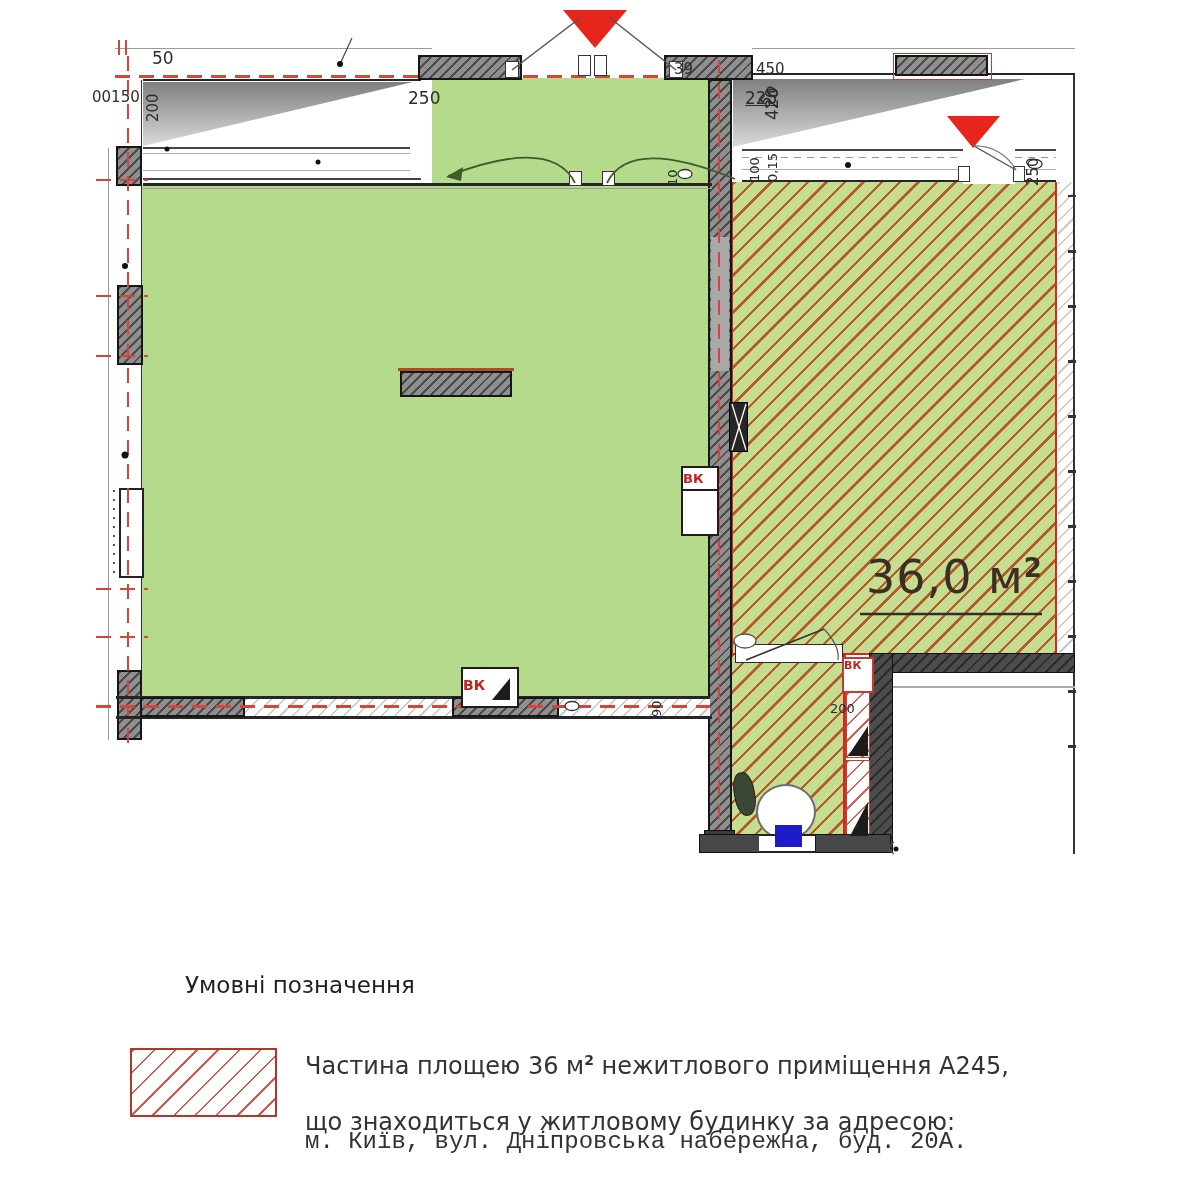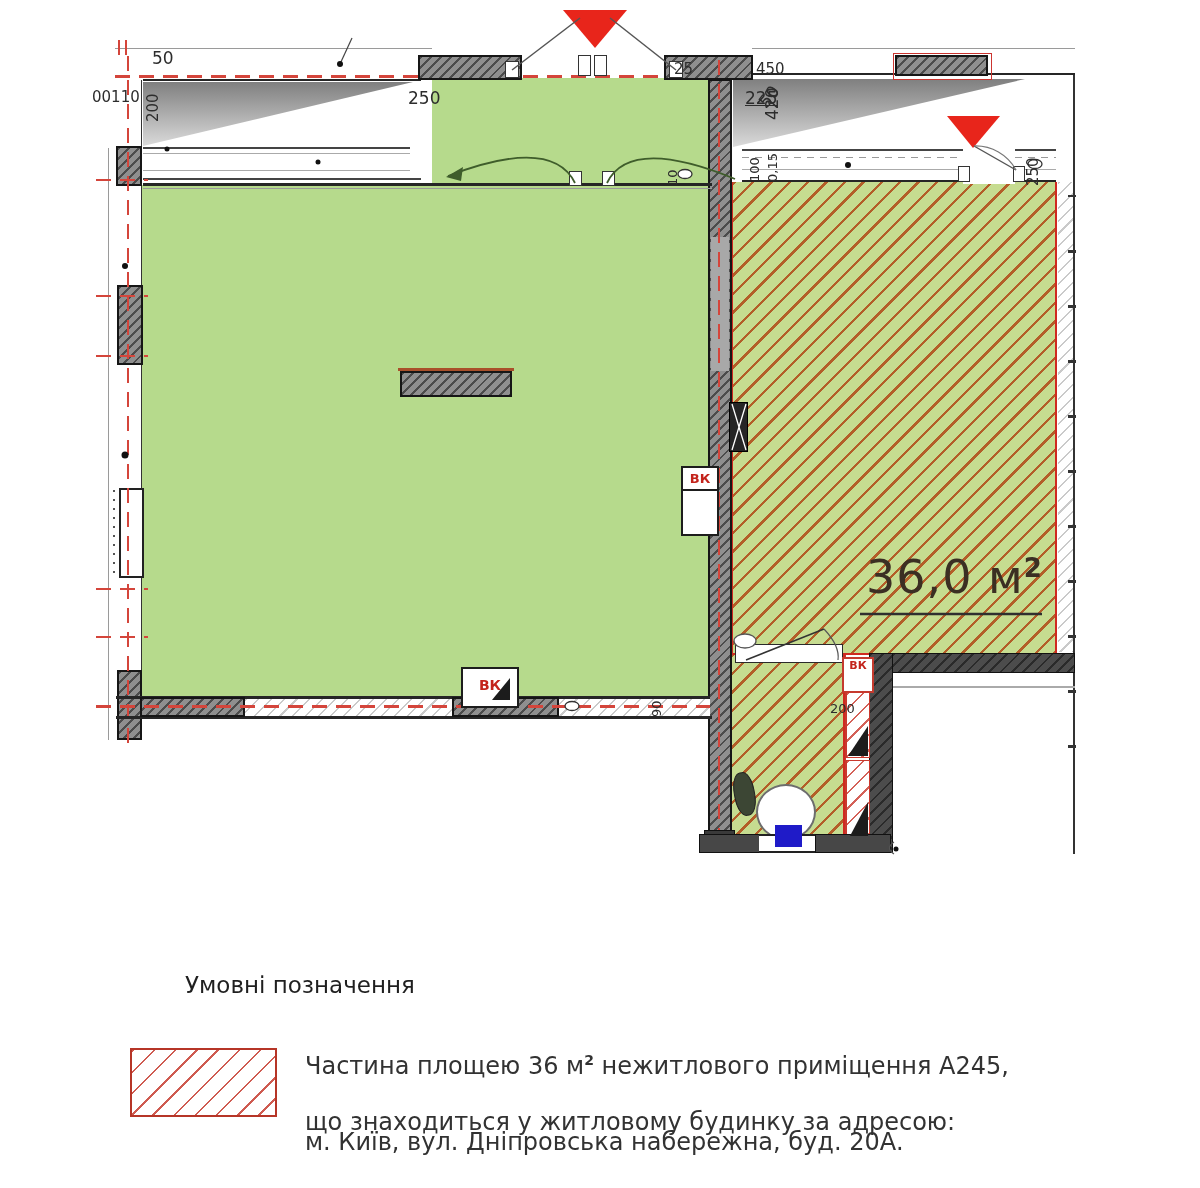--- a/index.html
+++ b/index.html
@@ -26,21 +26,21 @@
   .rdv{background:repeating-linear-gradient(180deg,#d4453b 0 15px,transparent 15px 24px);}
   .gdh{background:repeating-linear-gradient(90deg,#999 0 7px,transparent 7px 13px);}
   .wedge{background:linear-gradient(to bottom,rgba(105,105,105,.85),rgba(150,150,150,.35));
          clip-path:polygon(0 0,100% 0,0 100%);}
   .dim{position:absolute;font-size:15px;color:#2d2d2d;white-space:nowrap;line-height:1;}
   .dim.sm{font-size:13px;}
   .dim.lg{font-size:17px;}
   .dim.v{transform:rotate(-90deg);transform-origin:0 0;}
   .dim.d{transform:rotate(-52deg);transform-origin:0 0;}
   .vkbox{position:absolute;background:#fff;border:2px solid #1d1d1d;color:#c3231b;
-         font-weight:bold;text-align:center;}
+         font-weight:bold;}
   .hinge{position:absolute;background:#fff;border:1.5px solid #333;}
   #watermark{position:absolute;left:492px;top:532px;width:230px;text-align:center;
              color:rgba(255,255,255,.52);pointer-events:none;z-index:40;}
   #watermark .brand{font-size:68px;font-weight:bold;letter-spacing:5px;line-height:1;}
   #watermark .tagline{font-size:38px;font-weight:300;letter-spacing:1px;line-height:1.1;
                       color:rgba(255,255,255,.48);}
   #arealabel{position:absolute;left:866px;top:550px;color:#3b2f23;font-size:46px;
              letter-spacing:1px;z-index:30;}
   #arealabel sup{font-size:26px;font-weight:bold;}
   .legend-line{position:absolute;left:305px;font-size:24px;color:#323232;white-space:nowrap;}
@@ -200,24 +200,24 @@
       <circle cx="125" cy="266" r="3" fill="#111"></circle>
       <circle cx="125" cy="455" r="3.5" fill="#111"></circle>
       <circle cx="848" cy="165" r="3" fill="#111"></circle>
       <circle cx="896" cy="849" r="2.5" fill="#111"></circle>
       <path d="M894,842 q-9,6 0,12" stroke="#555" stroke-width="1.2" fill="none"></path>
 
       <line x1="860" y1="614" x2="1042" y2="614" stroke="#2f2f2f" stroke-width="2.5"></line>
     </svg>
 
     <span class="dim lg" style="left:152px;top:50px;">50</span>
-    <span class="dim" style="left:92px;top:90px;">00110</span>
+    <span class="dim" style="left:92px;top:90px;">00150</span>
     <span class="dim v" style="left:146px;top:122px;">200</span>
     <span class="dim lg" style="left:408px;top:90px;">250</span>
-    <span class="dim" style="left:674px;top:62px;">25</span>
+    <span class="dim" style="left:674px;top:62px;">39</span>
     <span class="dim" style="left:756px;top:62px;">450</span>
     <span class="dim d lg" style="left:756px;top:100px;">50</span>
     <span class="dim lg" style="left:745px;top:90px;text-decoration:underline;">225</span>
     <span class="dim v lg" style="left:764px;top:120px;">420</span>
     <span class="dim v sm" style="left:748px;top:182px;">100</span>
     <span class="dim v sm" style="left:766px;top:182px;">0,15</span>
     <span class="dim v" style="left:1026px;top:186px;">250</span>
     <span class="dim v sm" style="left:666px;top:186px;">10</span>
     <span class="dim v sm" style="left:650px;top:717px;">90</span>
     <span class="dim sm" style="left:830px;top:702px;">200</span>
@@ -230,16 +230,16 @@
     </div>
   </div>
 
   <div class="abs" style="left:0;top:940px;width:1200px;height:248px;">
     <div class="abs" style="left:185px;top:32px;font-size:23px;color:#1f1f1f;">Умовні позначення</div>
     <div class="abs legendhatch" style="left:130px;top:108px;width:147px;height:69px;background-color:#fff;border:2px solid #b63527;"></div>
     <div class="legend-line" style="top:112px;">
       <span>Частина площею 36 м</span><sup>2</sup><span> нежитлового приміщення А245,</span>
     </div>
     <div class="legend-line" style="top:144px;margin-top:24px;">що знаходиться у житловому будинку за адресою:</div>
-    <div class="legend-line" style="top:188px;">м. Київ, вул. Дніпровська набережна, буд. 20А.</div>
+    <div class="legend-line" style="top:188px;font-family:Liberation Mono, monospace;">м. Київ, вул. Дніпровська набережна, буд. 20А.</div>
   </div>
 
 </div>
 
 </body></html>

